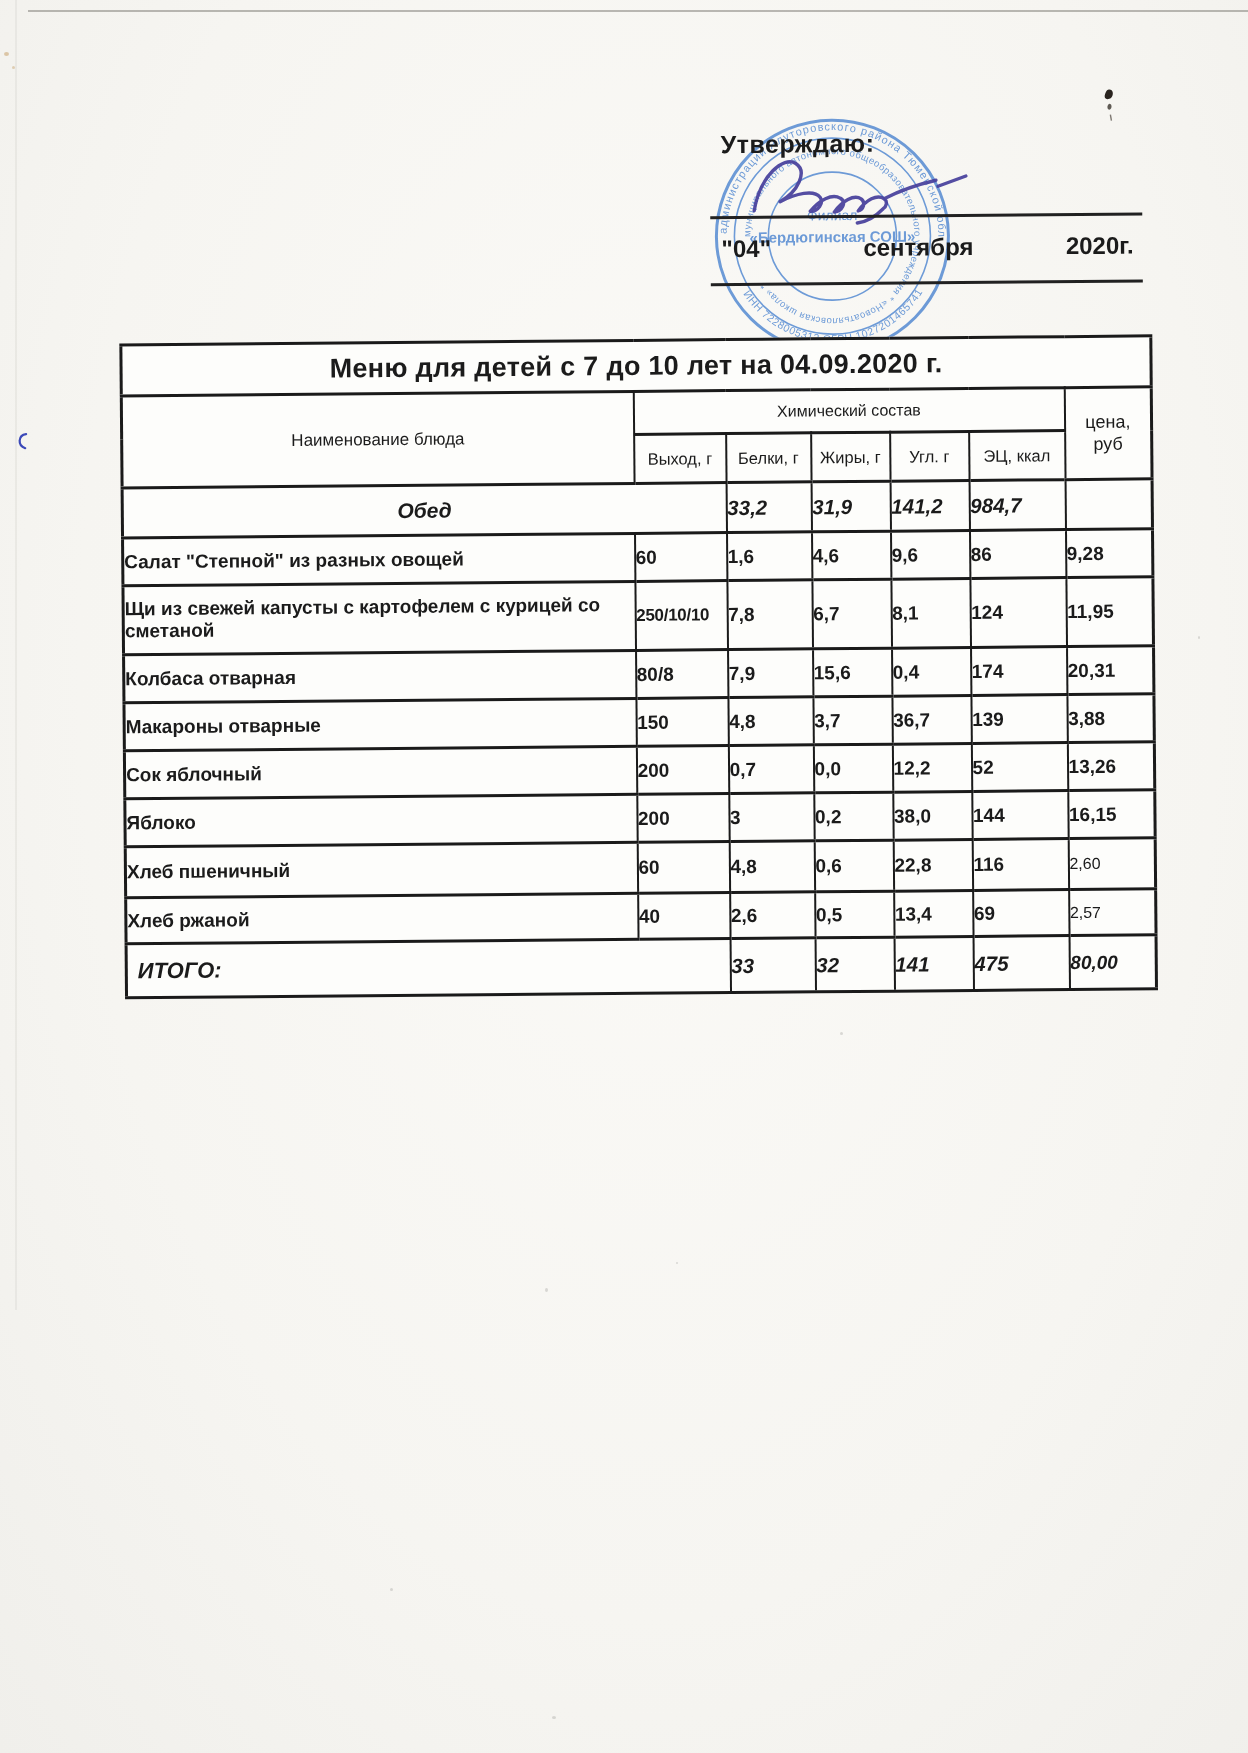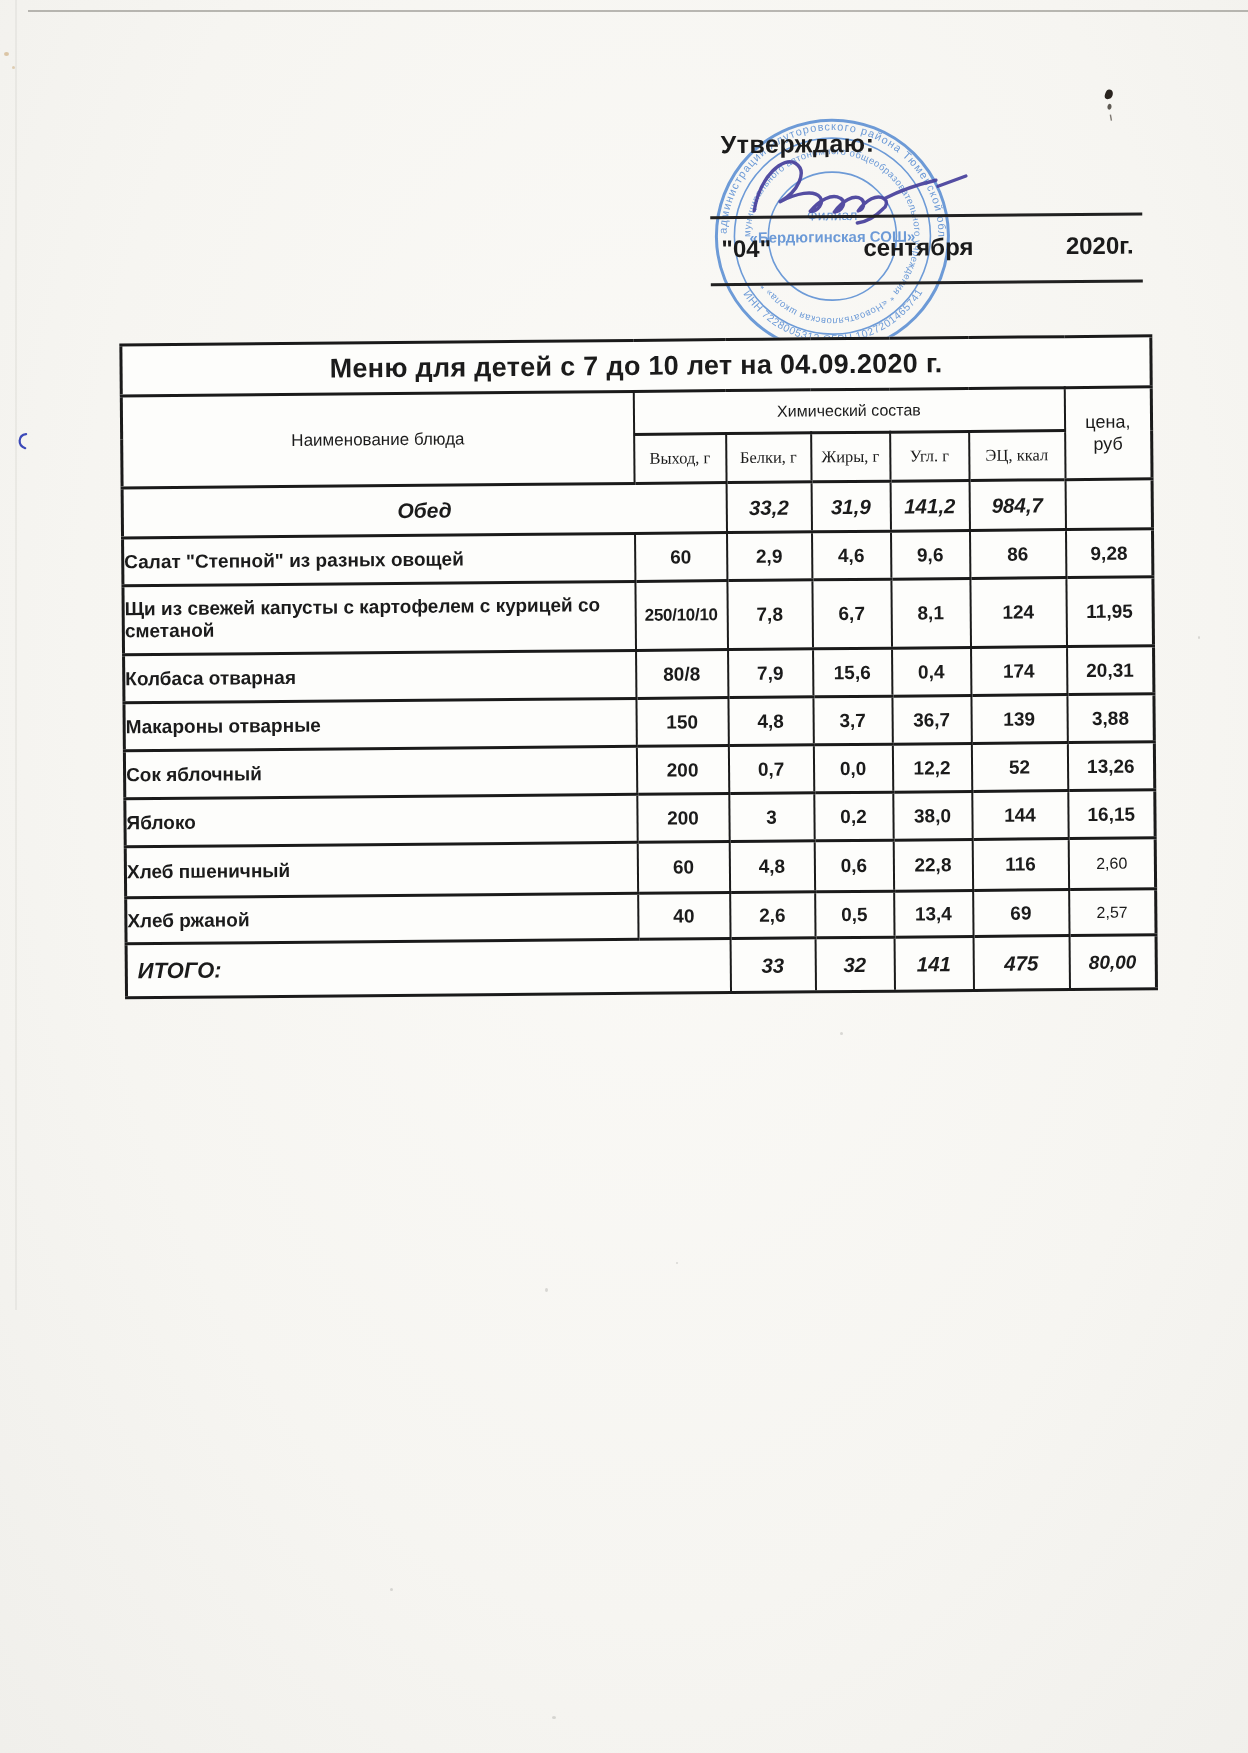--- a/index.html
+++ b/index.html
@@ -32,24 +32,24 @@
 
   table.menu{position:absolute;left:124px;top:339px;width:1030px;border-collapse:collapse;
     table-layout:fixed;background:#fdfdfb;}
   table.menu,table.menu td,table.menu th{border:2.6px solid #1a1a1a;}
   table.menu{border-width:3.5px;}
   table.menu td,table.menu th{border-top-width:3px;border-bottom-width:3px;padding:0;vertical-align:middle;}
   .t-title{font-size:27px;font-weight:bold;text-align:center;letter-spacing:.3px;height:48px;}
   th{font-weight:normal;}
   .h-dish{font-size:17px;text-align:center;}
   .h-chem{font-size:16px;text-align:center;height:40px;}
-  .h-sub{font-size:16.5px;text-align:center;height:46px;font-family:Liberation Serif, serif;}
+  .h-sub{font-size:16.5px;text-align:center;height:46px;}
   .h-price{font-size:18px;white-space:pre-line;line-height:1.2;}
   td.name{font-size:19px;font-weight:bold;text-align:left;padding:4px 6px 4px 8px;line-height:1.15;}
-  td.num{font-size:19px;font-weight:bold;text-align:center;}
+  td.num{font-size:19px;font-weight:bold;text-align:left;}
   td.num.tight{font-size:17px;letter-spacing:-.3px;}
   td.num.light{font-weight:normal;font-size:16px;}
   tr.meal td{height:47px;font-style:italic;}
   tr.meal td.mname{font-size:21px;font-weight:bold;text-align:center;}
   tr.meal td.num{font-size:20.5px;}
   tr.h45 td{height:45px;} tr.h66 td{height:66px;} tr.h48 td{height:48px;} tr.h43 td{height:43px;}
   tr.total td{height:51px;font-style:italic;}
   tr.total td.tlabel{font-size:22px;font-weight:bold;text-align:left;padding-left:10px;}
   tr.total td.num{font-size:20.5px;}
   tr.total td.num.price-total{font-size:19px;}
@@ -158,21 +158,21 @@
           <td class="num">33,2</td>
           <td class="num">31,9</td>
           <td class="num">141,2</td>
           <td class="num">984,7</td>
           <td class="num"></td>
         </tr>
 
         <tr class="h45">
           <td class="name">Салат "Степной" из разных овощей</td>
           <td class="num">60</td>
-          <td class="num">2,9</td>
+          <td class="num">1,6</td>
           <td class="num">4,6</td>
           <td class="num">9,6</td>
           <td class="num">86</td>
           <td class="num">9,28</td>
         </tr>
         <tr class="h66">
           <td class="name">Щи из свежей капусты с картофелем с курицей со сметаной</td>
           <td class="num tight">250/10/10</td>
           <td class="num">7,8</td>
           <td class="num">6,7</td>

